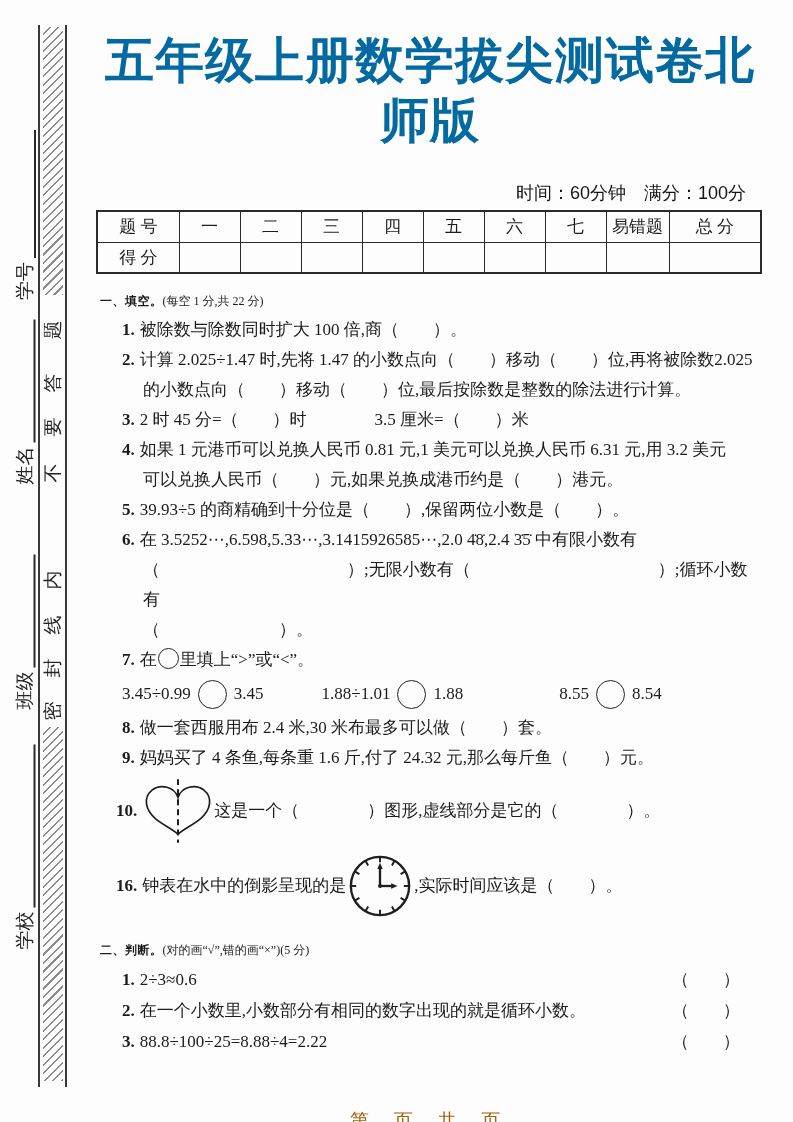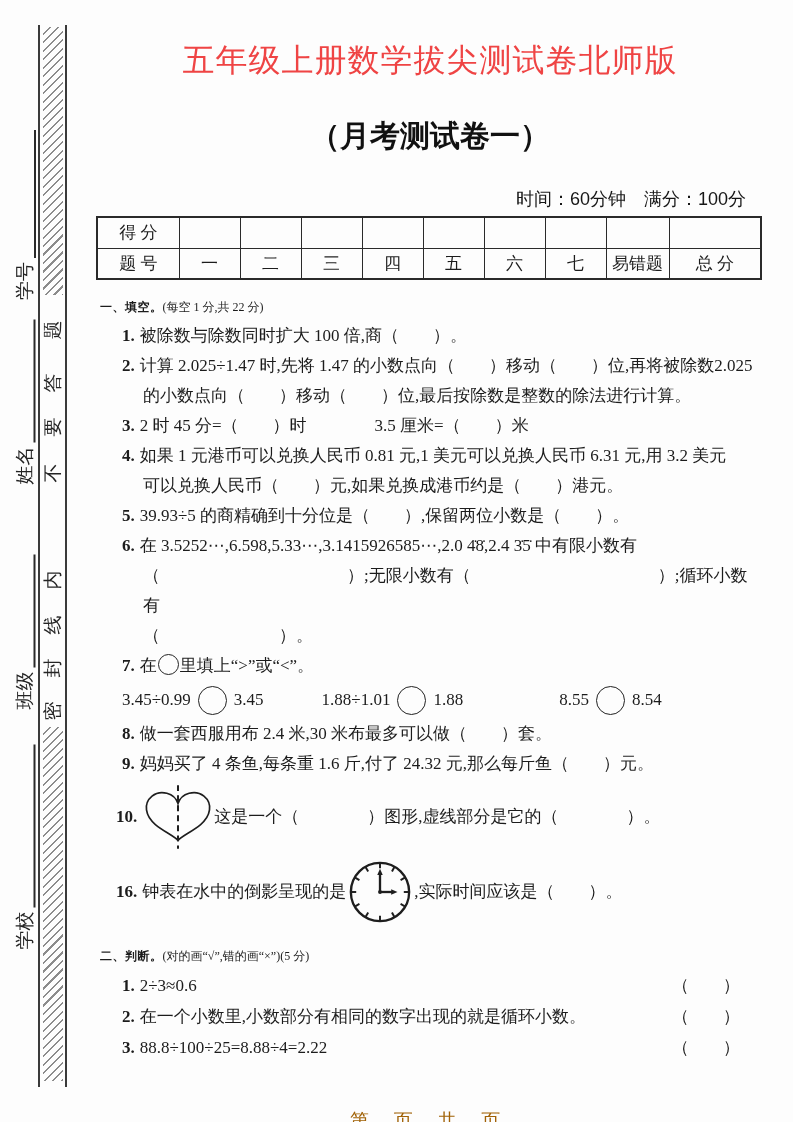--- a/index.html
+++ b/index.html
@@ -26,22 +26,22 @@
   }
   .field {
     position:absolute; height:26px; transform:rotate(-90deg);
     display:flex; align-items:flex-end; font-size:19px; color:#222; white-space:nowrap;
   }
   .fblank { flex:1 1 auto; border-bottom:2px solid #2a2a2a; margin-left:4px; margin-bottom:2px; min-width:50px; }
 
   
   .main { position:absolute; left:96px; top:30px; width:668px; }
   h1.title {
-    font-family:"Liberation Sans", sans-serif; font-weight:400;
-    font-size:32px; line-height:60px; text-align:center; letter-spacing:1px; color:#ef4444;
+    font-family:"Liberation Sans", sans-serif; font-weight:700;
+    font-size:49px; line-height:60px; text-align:center; letter-spacing:1px; color:#0369a1;
   }
   h2.subtitle {
     font-family:"Liberation Sans", sans-serif; font-weight:900;
     font-size:30px; line-height:40px; margin-top:26px; text-align:center; color:#111;
   }
   .meta {
     font-family:"Liberation Sans", sans-serif; font-size:18px; line-height:26px;
     margin-top:30px; text-align:right; padding-right:18px; color:#161616;
   }
   table.score {
@@ -113,60 +113,59 @@
       <span class="seal-char" style="top:543px;">内</span>
       <span class="seal-char" style="top:588px;">线</span>
       <span class="seal-char" style="top:631px;">封</span>
       <span class="seal-char" style="top:674px;">密</span>
       <div class="hatch hatch-bottom"></div>
     </div>
   </aside>
 
   <main class="main">
     <h1 class="title">五年级上册数学拔尖测试卷北师版</h1>
-    <h2 class="subtitle">（月考测试卷一）</h2>
     <div class="meta">时间：60分钟　满分：100分</div>
 
     <table class="score">
       <colgroup>
         <col style="width:82px">
           <col style="width:61px">
           <col style="width:61px">
           <col style="width:61px">
         <col style="width:61px">
           <col style="width:61px">
           <col style="width:61px">
           <col style="width:61px">
         <col style="width:63px">
           <col style="width:92px">
       </colgroup>
       <tbody>
           <tr>
-        <td>得 分</td>
-        <td></td>
-        <td></td>
-        <td></td>
-        <td></td>
-        <td></td>
-        <td></td>
-        <td></td>
-        <td></td>
-        <td></td>
-      </tr>
-      <tr>
         <th>题 号</th>
         <th>一</th>
         <th>二</th>
         <th>三</th>
         <th>四</th>
         <th>五</th>
         <th>六</th>
         <th>七</th>
         <th>易错题</th>
         <th>总 分</th>
+      </tr>
+      <tr>
+        <td>得 分</td>
+        <td></td>
+        <td></td>
+        <td></td>
+        <td></td>
+        <td></td>
+        <td></td>
+        <td></td>
+        <td></td>
+        <td></td>
       </tr>
     </tbody>
       </table>
 
     <p class="sec"><b>一、填空。</b><span>(每空 1 分,共 22 分)</span></p>
 
     <p class="q"><span class="qnum">1.</span><span class="qtext">被除数与除数同时扩大 100 倍,商（　　）。</span></p>
     <p class="q"><span class="qnum">2.</span><span class="qtext">计算 2.025÷1.47 时,先将 1.47 的小数点向（　　）移动（　　）位,再将被除数2.025
 的小数点向（　　）移动（　　）位,最后按除数是整数的除法进行计算。</span></p>
     <p class="q"><span class="qnum">3.</span><span class="qtext">2 时 45 分=（　　）时　　　　3.5 厘米=（　　）米</span></p>

